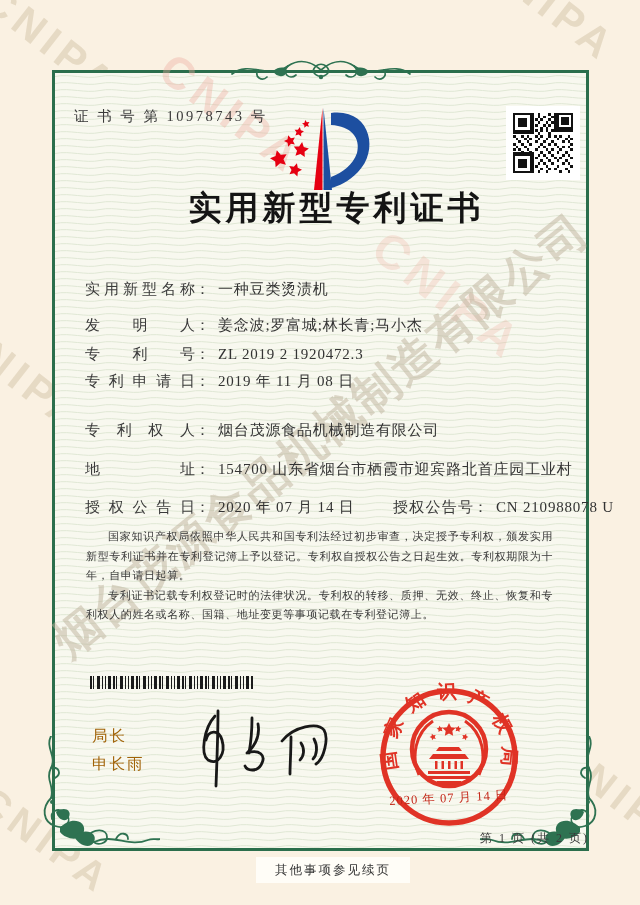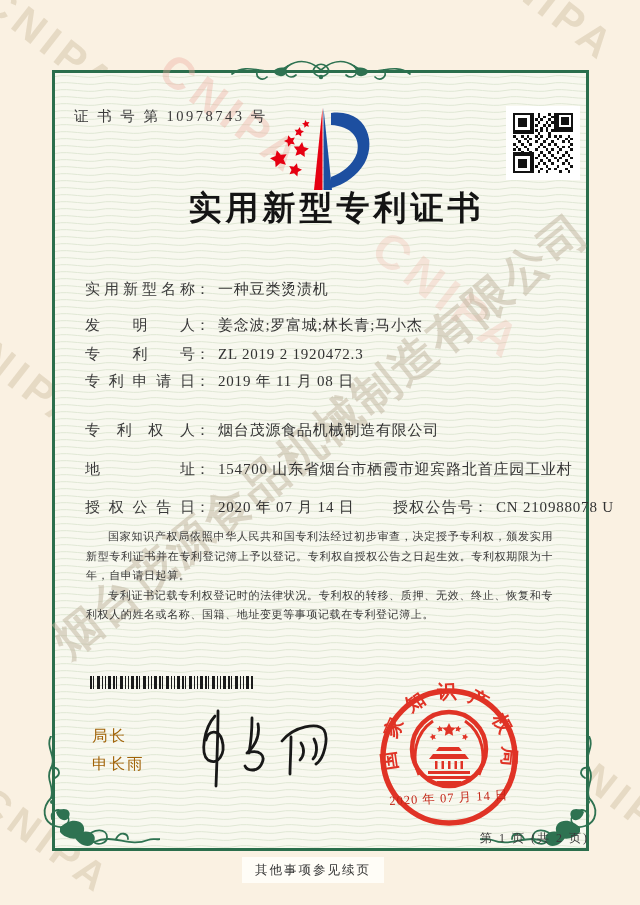--- a/index.html
+++ b/index.html
@@ -35,21 +35,21 @@
   .paras p{margin:0;text-indent:2em;}
   
   .barcode{position:absolute;left:90px;top:676px;width:163px;height:13px;
     background:repeating-linear-gradient(90deg,#1b1b1b 0 2px,transparent 2px 3px,#1b1b1b 3px 4px,
       transparent 4px 7px,#1b1b1b 7px 10px,transparent 10px 12px,#1b1b1b 12px 13px,
       transparent 13px 15px,#1b1b1b 15px 16px,transparent 16px 18px,#1b1b1b 18px 21px,transparent 21px 23px);}
   .signer{position:absolute;left:92px;font-size:15.5px;color:#a16207;
           font-family:"Liberation Sans","DejaVu Sans",sans-serif;letter-spacing:2px;}
   .pageinfo{position:absolute;left:52px;top:830px;width:537px;text-align:right;font-size:12px;
             letter-spacing:2px;color:#3a3a3a;}
-  .footnote{position:absolute;left:242px;top:857px;width:142px;height:26px;line-height:26px;
+  .footnote{position:absolute;left:256px;top:857px;width:154px;height:26px;line-height:26px;
             background:#fffdf7;text-align:center;font-size:12.5px;letter-spacing:2px;color:#333;z-index:3;}
   svg{display:block;}
   .abs{position:absolute;}
 </style>
 </head>
 <body>
 
 <div class="page">
 
   <div class="wm wm-beige" style="left:-28px;top:18px;transform:rotate(38deg);">CNIPA</div>

